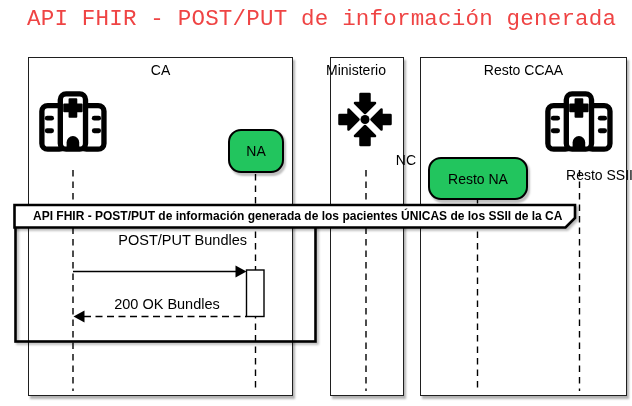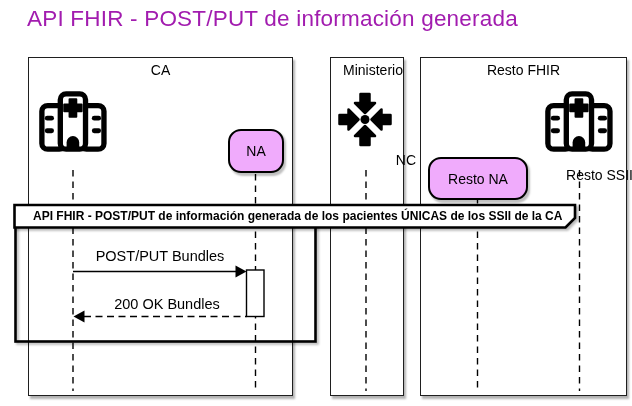--- a/index.html
+++ b/index.html
@@ -11,52 +11,53 @@
     font-family: "Liberation Sans", sans-serif;
     color: #000000;
     overflow: hidden;
   }
   .abs { position: absolute; }
   .diagram-title {
     left: 27px; top: 6px;
     font-size: 22.5px;
     letter-spacing: 0.2px;
     white-space: nowrap;
-    color: #a21caf;
+    color: #ef4444;
+    font-family: Liberation Mono, monospace;
   }
   .participant-box {
     border: 1.4px solid #1f1f1f;
     background: #ffffff;
     box-shadow: 2px 3px 2px rgba(0,0,0,0.30);
     box-sizing: border-box;
   }
   .box-ca      { left: 28px;  top: 57px; width: 265px; height: 339px; }
   .box-min     { left: 330px; top: 57px; width: 74px;  height: 339px; }
   .box-resto   { left: 420px; top: 57px; width: 207px; height: 339px; }
   .participant-label {
     top: 62px;
     font-size: 14px;
     text-align: center;
     white-space: nowrap;
   }
   .lbl-ca    { left: 28px;  width: 265px; }
-  .lbl-min   { left: 336px; width: 74px;  }
+  .lbl-min   { left: 319px; width: 74px;  }
   .lbl-resto { left: 420px; width: 207px; }
   .actor-label {
     font-size: 14px;
     text-align: center;
     white-space: nowrap;
   }
   .lbl-ssii       { left: 23px;    top: 154px;   width: 100px; }
   .lbl-nc         { left: 316px;   top: 151.5px; width: 100px; text-align: right; }
   .lbl-resto-ssii { left: 529.5px; top: 167px; width: 100px; margin-left: 20px; }
   .rounded-node {
     border: 2.6px solid #000000;
     border-radius: 13px;
-    background: #f0abfc;
+    background: #22c55e;
     box-sizing: border-box;
     display: flex;
     align-items: center;
     justify-content: center;
     font-size: 14px;
     white-space: nowrap;
     box-shadow: 2px 2.5px 2px rgba(0,0,0,0.25);
   }
   .node-na       { left: 228px; top: 129px; width: 56px;  height: 44px; }
   .node-resto-na { left: 428px; top: 130px; width: 100px; height: 43px; margin-top: 27px; }
@@ -69,38 +70,38 @@
     font-size: 12px;
     font-weight: bold;
     white-space: nowrap;
     overflow: hidden;
   }
   .message-label {
     font-size: 14.5px;
     text-align: center;
     white-space: nowrap;
   }
-  .lbl-msg1 { left: 73px; top: 248px; width: 174px; }
+  .lbl-msg1 { left: 73px; top: 232px; width: 174px; text-align: right; }
   .lbl-msg2 { left: 80px; top: 295.5px; width: 174px; }
   .frame-shadow { filter: drop-shadow(2px 2.5px 1px rgba(0,0,0,0.28)); }
 </style>
 </head>
 <body>
 
 <div class="canvas">
 
   <div class="abs diagram-title">API FHIR - POST/PUT de información generada</div>
 
   <div class="abs participant-box box-ca"></div>
   <div class="abs participant-box box-min"></div>
   <div class="abs participant-box box-resto"></div>
 
   <div class="abs participant-label lbl-ca">CA</div>
   <div class="abs participant-label lbl-min">Ministerio</div>
-  <div class="abs participant-label lbl-resto">Resto FHIR</div>
+  <div class="abs participant-label lbl-resto">Resto CCAA</div>
 
   <svg class="abs svg-layer" width="632" height="406" viewBox="0 0 632 406">
     <defs>
       <g id="hospital">
         <g fill="#ffffff" stroke="#000000" stroke-width="5.5" stroke-linejoin="round">
           <rect x="4" y="15" width="24" height="45" rx="6"></rect>
           <rect x="44" y="15" width="24" height="45" rx="6"></rect>
           <rect x="23" y="3" width="26" height="57" rx="6"></rect>
         </g>
         <g stroke="#000000" stroke-width="5" stroke-linecap="round">

